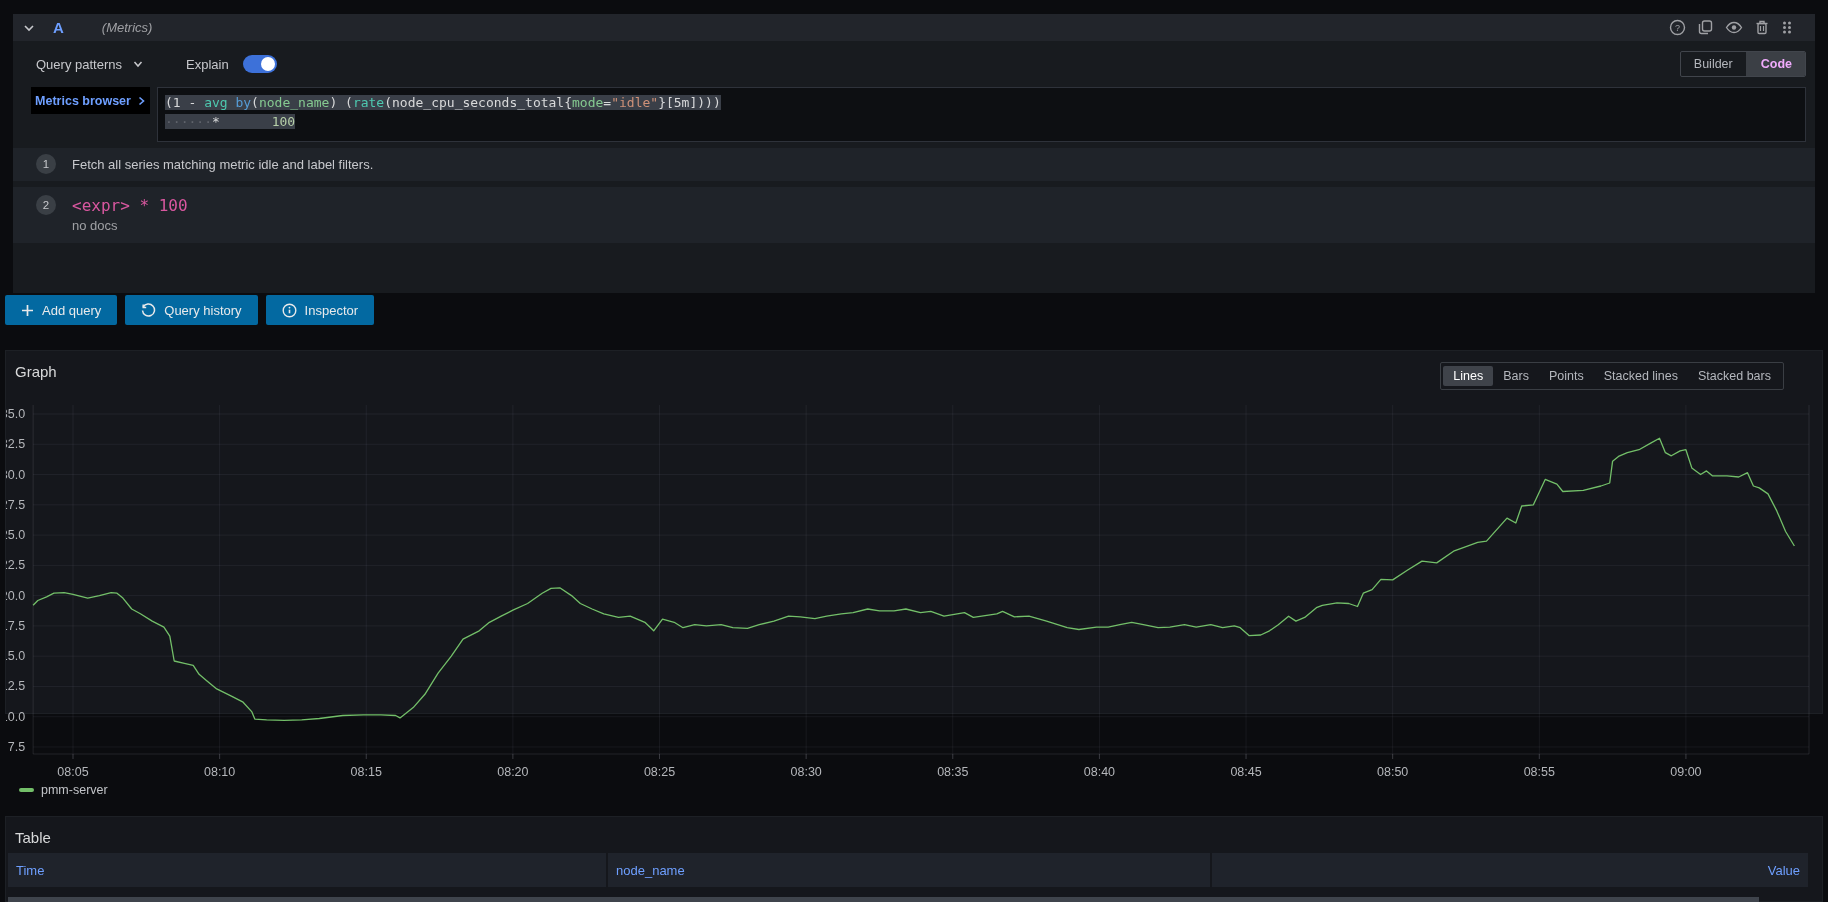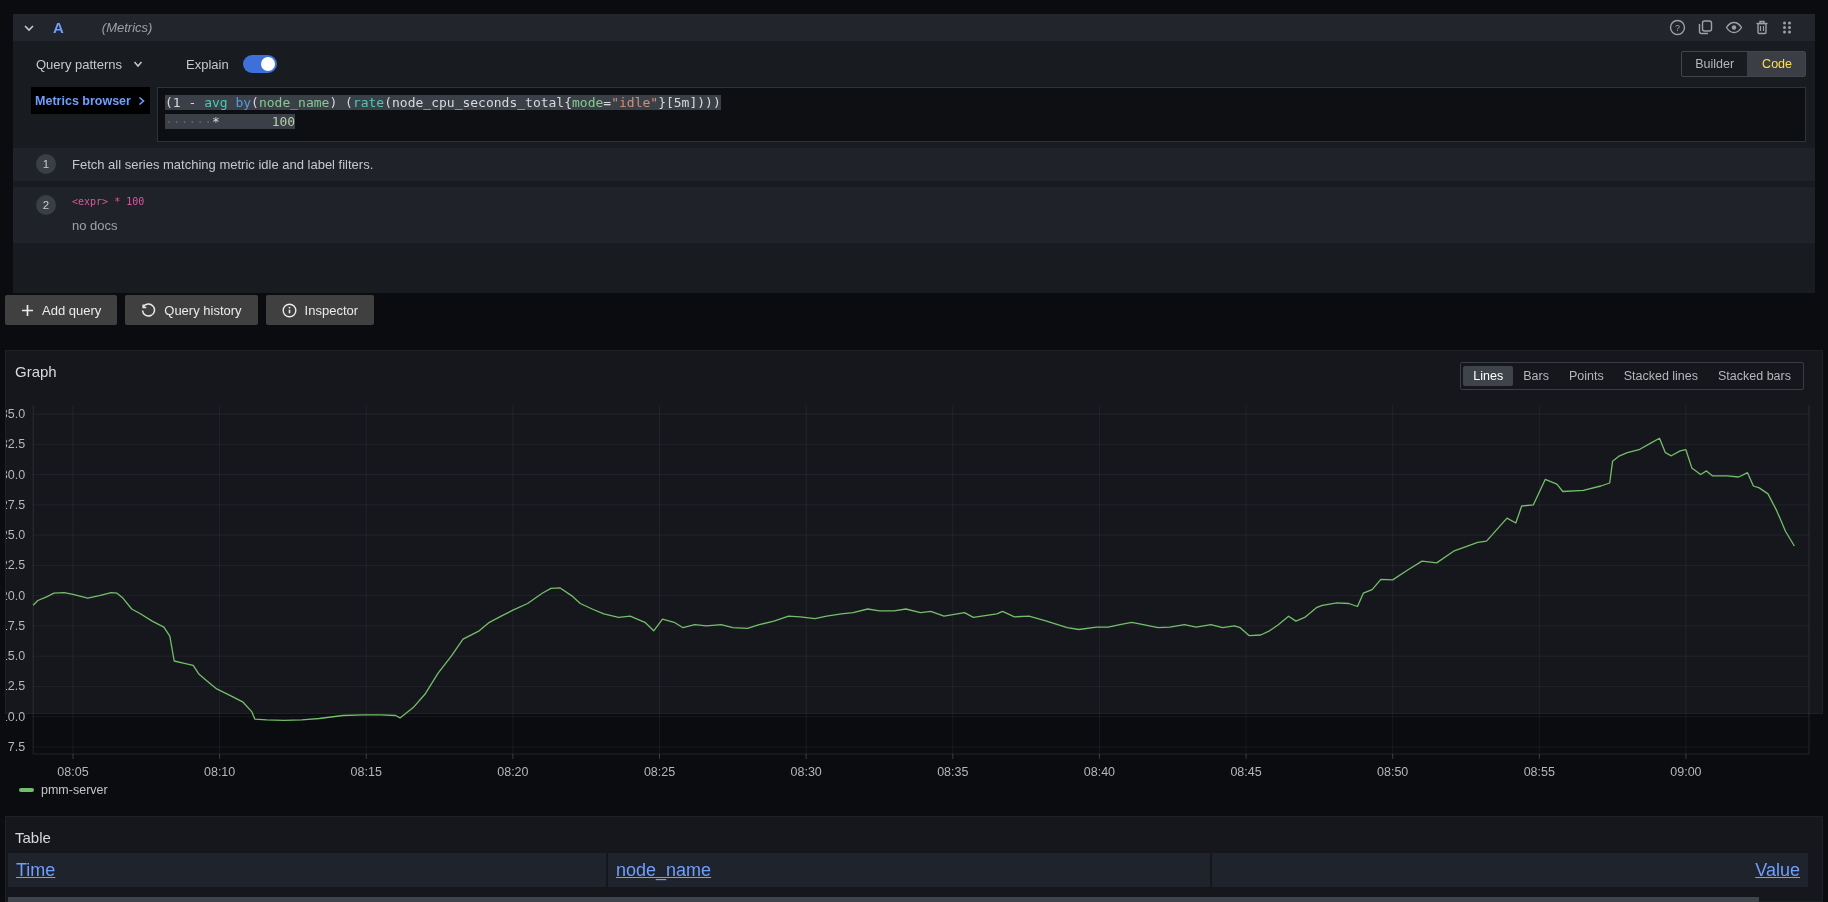--- a/index.html
+++ b/index.html
@@ -17,61 +17,61 @@
   .qc-icons svg { display:block; }
 
   .toolbar { position:absolute; left:0; top:27px; width:100%; height:46px; display:flex; align-items:center; }
   .qp-label { margin-left:23px; font-size:13px; color:#c7c8cc; }
   .qp-chev { margin-left:10px; display:flex; }
   .explain-label { margin-left:42px; font-size:13px; color:#c7c8cc; }
   .toggle { margin-left:14px; width:34px; height:18px; border-radius:9px; background:#3d71d9; position:relative; cursor:pointer; }
   .toggle .knob { position:absolute; right:2px; top:2px; width:14px; height:14px; border-radius:50%; background:#fff; }
   .mode-switch { margin-left:auto; margin-right:9px; display:flex; border:1px solid #41454c; border-radius:2px; overflow:hidden; height:26px; }
   .mode-switch .seg { padding:0 13px; display:flex; align-items:center; font-size:12.5px; color:#b4b7bd; cursor:pointer; }
-  .mode-switch .seg.active { background:#3b3f45; color:#fde047; font-weight:normal;padding-left:15px; }
+  .mode-switch .seg.active { background:#3b3f45; color:#f0abfc; font-weight:bold;padding-left:15px; }
 
   .metrics-browser { position:absolute; left:18px; top:73px; width:119px; height:27px; background:#000000; display:flex; align-items:center; justify-content:center; gap:6px; cursor:pointer; }
   .metrics-browser span { color:#6e9fff; font-size:12.5px; font-weight:bold; }
   .editor { position:absolute; left:144px; top:73px; width:1649px; height:55px; background:#0d0f12; border:1px solid #2e323a; padding:5px 0 0 7px; font-family:"DejaVu Sans Mono", monospace; font-size:13px; line-height:19px; white-space:pre; }
   .editor .sel { background:#3a3f48; }
   .tk-default { color:#d8d9da; } .tk-function { color:#4ec9b0; } .tk-keyword { color:#569cd6; }
   .tk-label { color:#85c990; } .tk-string { color:#ce9178; } .tk-number { color:#b5cea8; } .tk-whitespace { color:#60646c; }
 
   .explain-block { position:absolute; left:0; width:100%; background:#1f2329; }
   .eb-1 { top:134px; height:33px; }
   .eb-2 { top:173px; height:56px; }
   .badge { position:absolute; left:23px; width:20px; height:20px; border-radius:50%; background:#3a3f45; color:#c7c8cc; font-size:11.5px; display:flex; align-items:center; justify-content:center; }
   .eb-1 .badge { top:6px; } .eb-2 .badge { top:8px; }
   .eb-text { position:absolute; left:59px; font-size:13px; color:#c7c8cc; }
   .eb-1 .eb-text { top:9px; }
-  .eb-expr { position:absolute; left:59px; top:9px; font-family:"DejaVu Sans Mono", monospace; font-size:10px; color:#d8579f; }
+  .eb-expr { position:absolute; left:59px; top:9px; font-family:"DejaVu Sans Mono", monospace; font-size:16px; color:#d8579f; }
   .eb-sub { position:absolute; left:59px; top:31px; font-size:13px; color:#9fa0a4; }
 
   .options-row { position:absolute; left:0; top:235px; width:100%; height:42px; background:#1f2329; display:flex; align-items:center; }
   .options-row .chev { margin-left:26px; display:flex; }
   .options-label { margin-left:13px; font-size:13px; font-weight:bold; color:#d8d9da; }
   .options-items { margin-left:34px; display:flex; gap:27px; }
   .options-items span { font-size:12.5px; color:#9fa0a4; }
 
   
   .actions { position:absolute; left:5px; top:295px; display:flex; gap:8px; }
-  .btn { height:30px; background:#404040; border:none; border-radius:2px; color:#e9eaeb; font-size:13px; font-weight:500; font-family:"Liberation Sans", sans-serif; display:flex; align-items:center; gap:8px; padding:0 16px; cursor:pointer; }
+  .btn { height:30px; background:#0369a1; border:none; border-radius:2px; color:#e9eaeb; font-size:13px; font-weight:500; font-family:"Liberation Sans", sans-serif; display:flex; align-items:center; gap:8px; padding:0 16px; cursor:pointer; }
 
   
   .graph-card { position:absolute; left:5px; top:350px; width:1818px; height:364px; background:#15171c; border:1px solid #1d2025; }
   .panel-title { position:absolute; left:9px; top:12px; font-size:15px; font-weight:500; color:#d8d9da; }
-  .graph-modes { position:absolute; right:18px; top:11px; display:flex; align-items:center; border:1px solid #3a3e44; border-radius:2px; height:28px; padding:0 2px; }
+  .graph-modes { position:absolute; right:38px; top:11px; display:flex; align-items:center; border:1px solid #3a3e44; border-radius:2px; height:28px; padding:0 2px; }
   .graph-modes .gm { padding:3px 10px; font-size:12.5px; color:#b4b7bd; border-radius:2px; cursor:pointer; white-space:nowrap; }
   .graph-modes .gm.active { background:#3f434a; color:#ffffff; }
   .graph-card svg { position:absolute; left:0; top:0; }
 
   
   .table-card { position:absolute; left:5px; top:816px; width:1818px; height:86px; background:#15171c; border:1px solid #1d2025; }
   .table-header { position:absolute; left:2px; top:36px; width:1800px; height:34px; display:flex; }
-  .th-cell { background:#1f232b; display:flex; align-items:center; padding:0 8px; font-size:18px; color:#6e9fff; cursor:pointer;text-decoration:underline; }
+  .th-cell { background:#1f232b; display:flex; align-items:center; padding:0 8px; font-size:13px; color:#6e9fff; cursor:pointer; }
   .th-time { width:598px; margin-right:2px; }
   .th-node { width:602px; margin-right:2px; }
   .th-value { width:596px; justify-content:flex-end; }
   .partial-row { position:absolute; left:2px; top:80px; width:1751px; height:6px; background:#3f444c; }
 </style>
 </head>
 <body>
 
 <div class="page">
 

